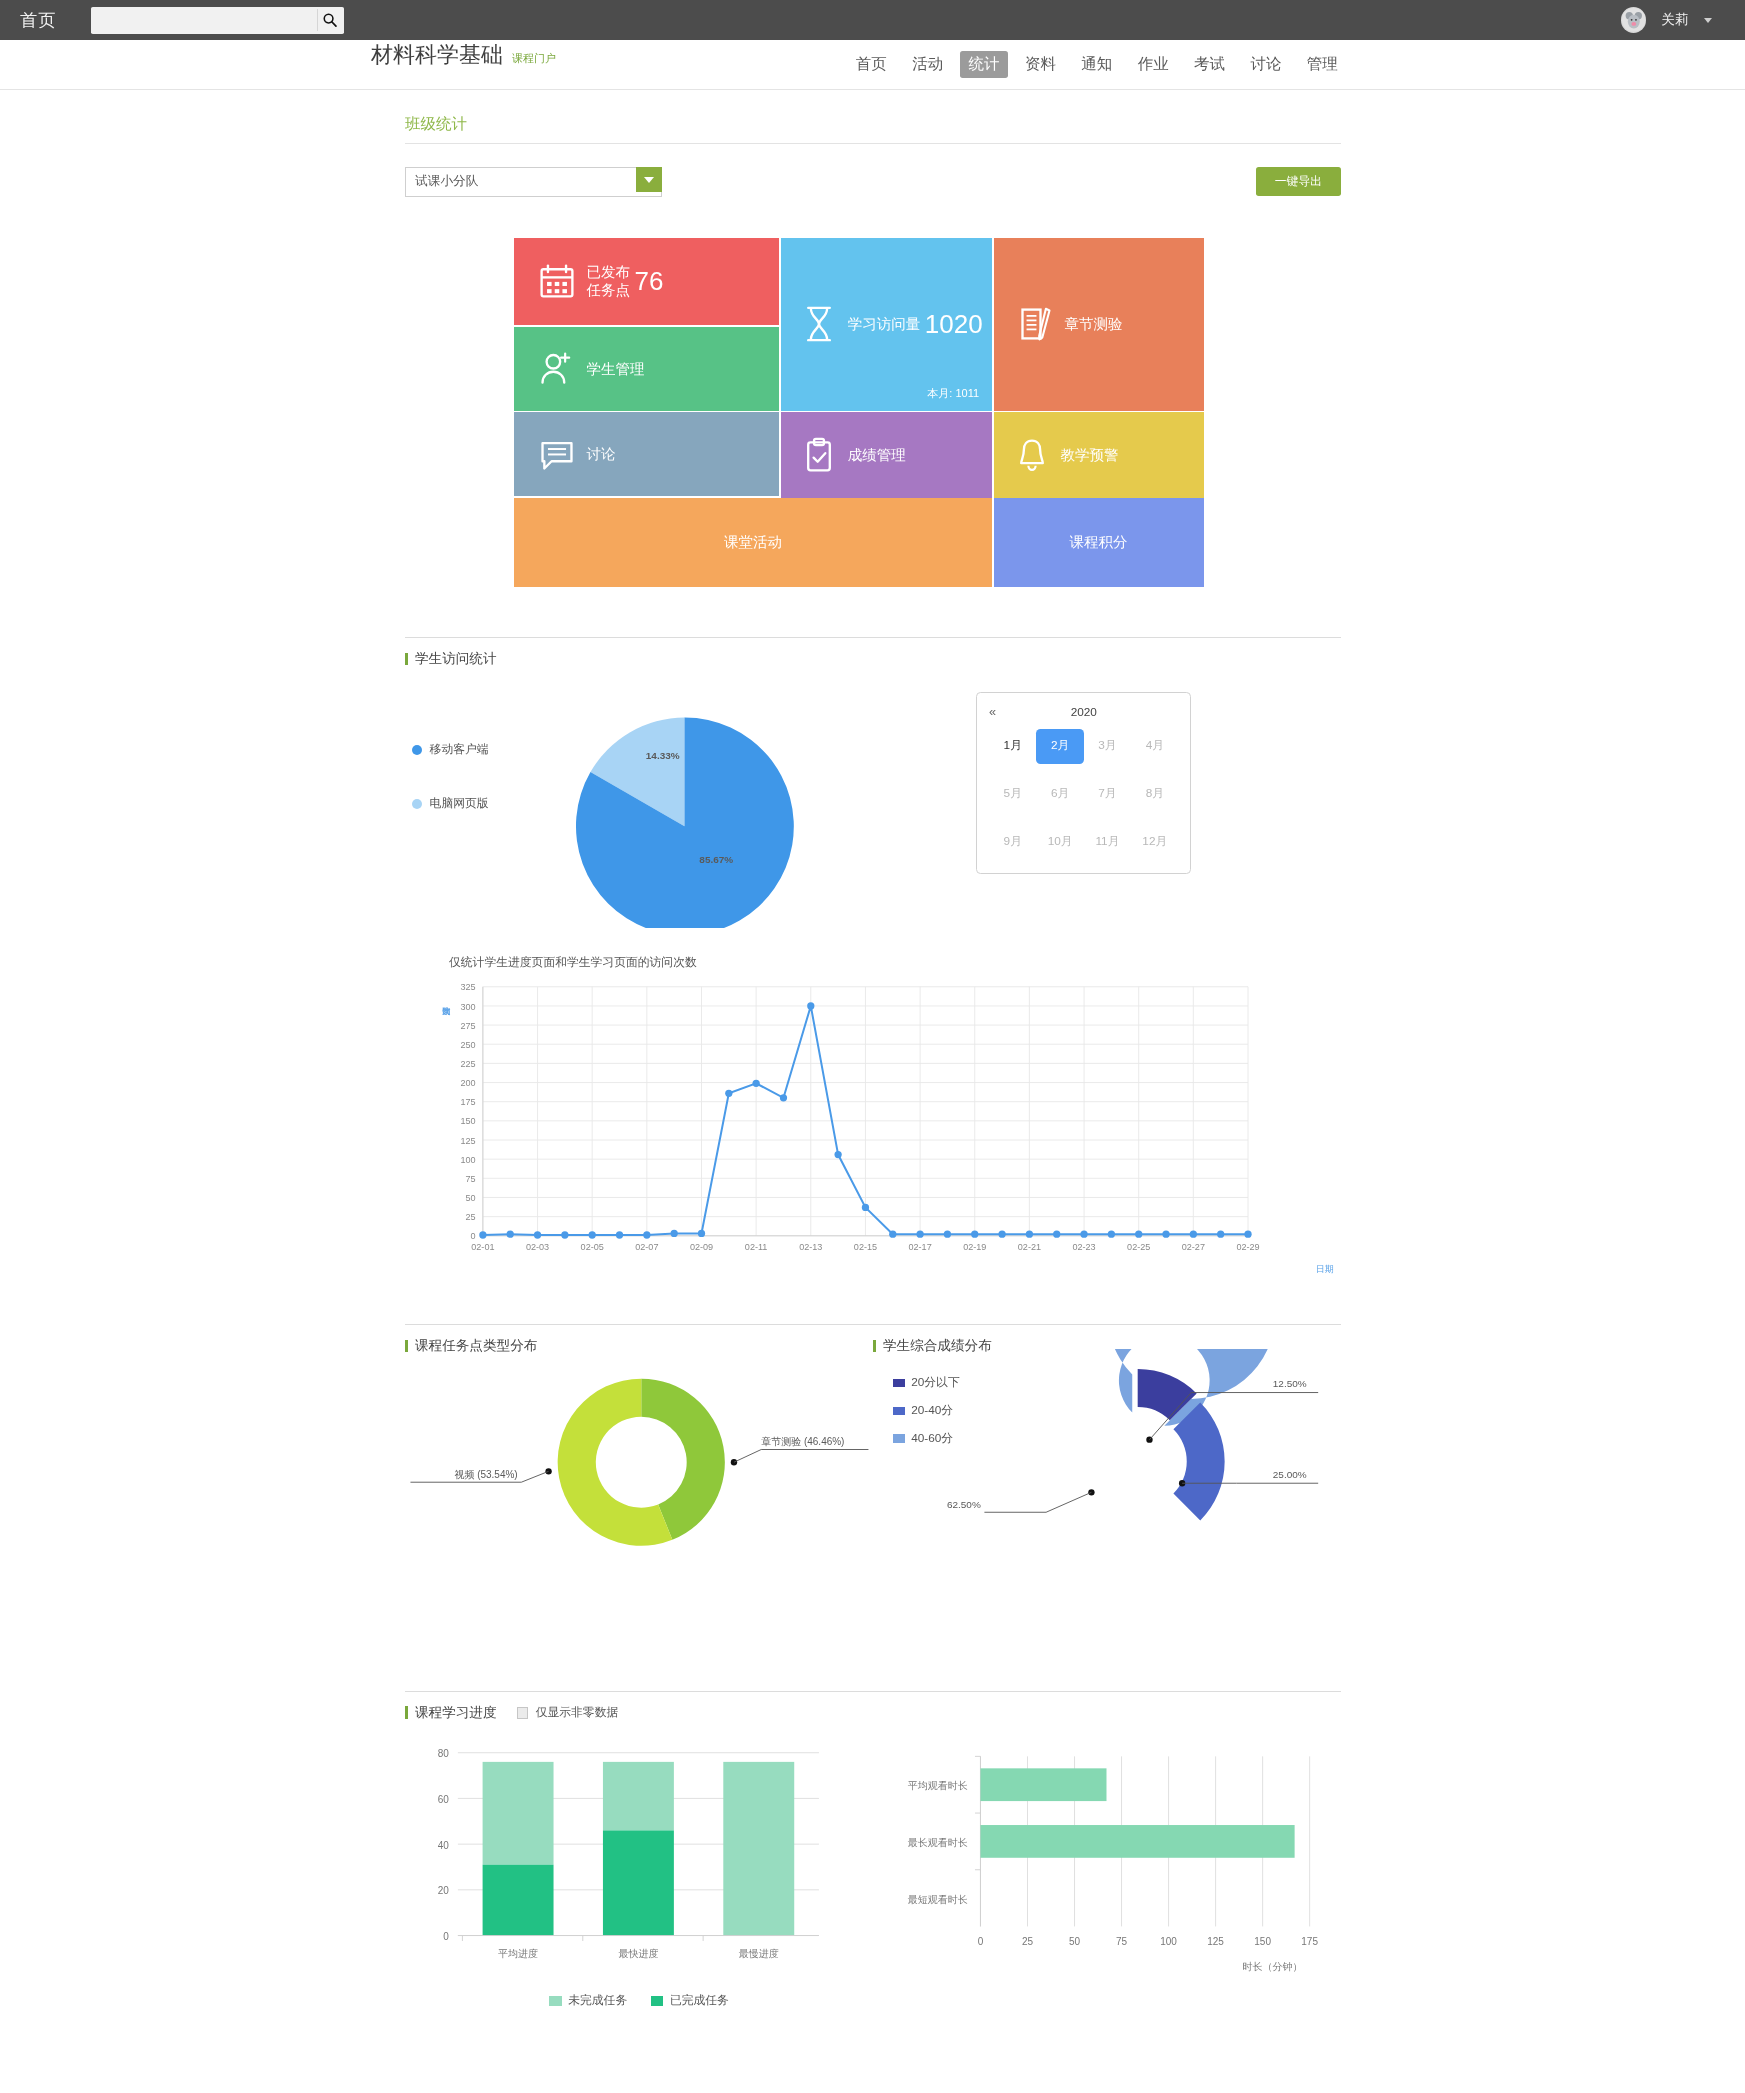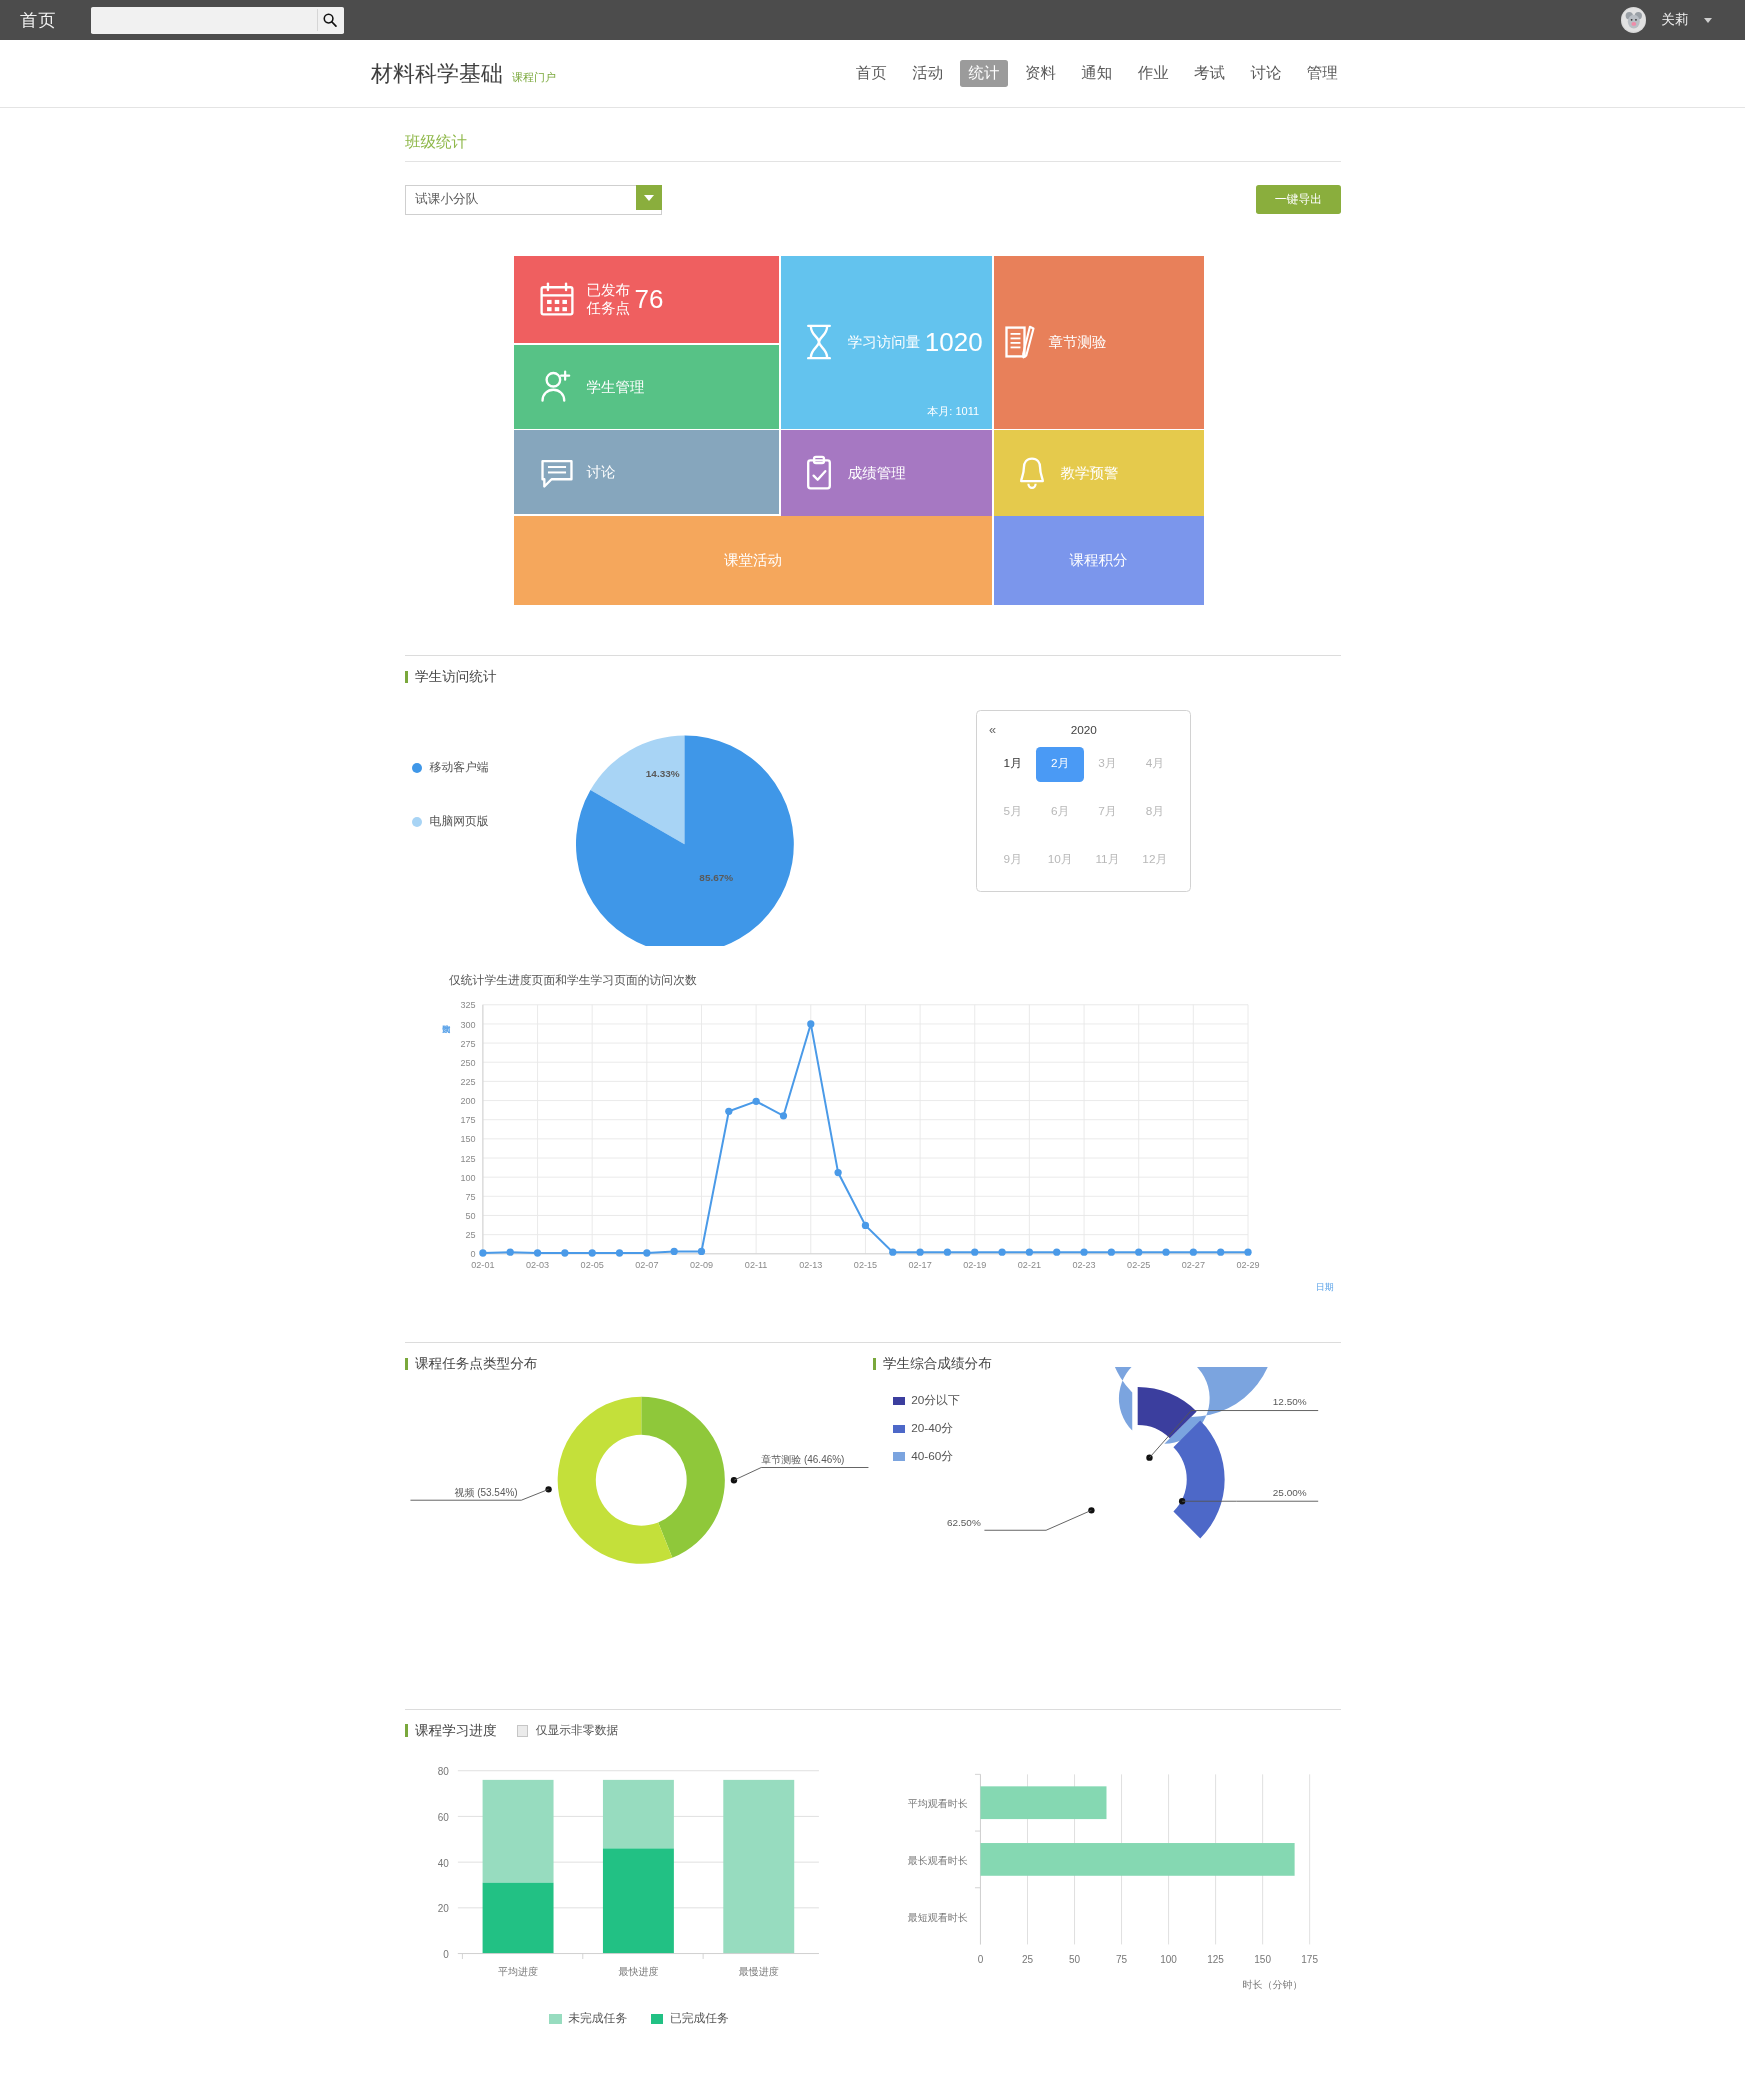--- a/index.html
+++ b/index.html
@@ -71,25 +71,24 @@
   .user-name { color: #f0f0f0; font-size: 13.6px; }
   .caret-down {
     width: 0; height: 0;
     border-left: 4.5px solid transparent;
     border-right: 4.5px solid transparent;
     border-top: 5.5px solid #cfcfcf;
   }
 
   
   .course-header {
-    height: 68px;
+    height: 50px;
     background: #fff;
     border-bottom: 0.9px solid #e4e4e4;
     display: flex;
-    align-items: center;
   }
   .course-title-wrap {
     display: flex;
     align-items: baseline;
     margin-left: 371px;
   }
   .course-title {
     font-size: 22px;
     color: #3f3f3f;
     font-weight: normal;
@@ -191,21 +190,21 @@
       "gc    g3 score g2 warn"
       "act   act act  g4 credit";
     color: #fff;
   }
   .tile { display: flex; align-items: center; position: relative; }
   .tile-task   { grid-area: task;   background: #ef5f60; padding-left: 23.6px; }
   .tile-stu    { grid-area: stu;    background: #57c286; padding-left: 23.6px; }
   .tile-disc   { grid-area: disc;   background: #86a6bd; padding-left: 23.6px; }
   .tile-visit  { grid-area: visit;  background: #63c3ee; padding-left: 20px; }
   .tile-score  { grid-area: score;  background: #a678c2; padding-left: 20px; }
-  .tile-quiz   { grid-area: quiz;   background: #e8805a; padding-left: 8px; }
+  .tile-quiz   { grid-area: quiz;   background: #e8805a; padding-left: 24px; }
   .tile-warn   { grid-area: warn;   background: #e5ca4c; padding-left: 20px; }
   .tile-act    { grid-area: act;    background: #f5a75c; justify-content: center; }
   .tile-credit { grid-area: credit; background: #7b96ec; justify-content: center; }
 
   .tile-icon { margin-right: 11px; flex: 0 0 auto; display:flex; }
   .tile-label { font-size: 14.5px; line-height: 1.25; }
   .tile-num { font-size: 26px; margin-left: 4.5px; font-weight: 300; }
   .tile-row { display: flex; align-items: center; }
   .tile-sub {
     position: absolute;

